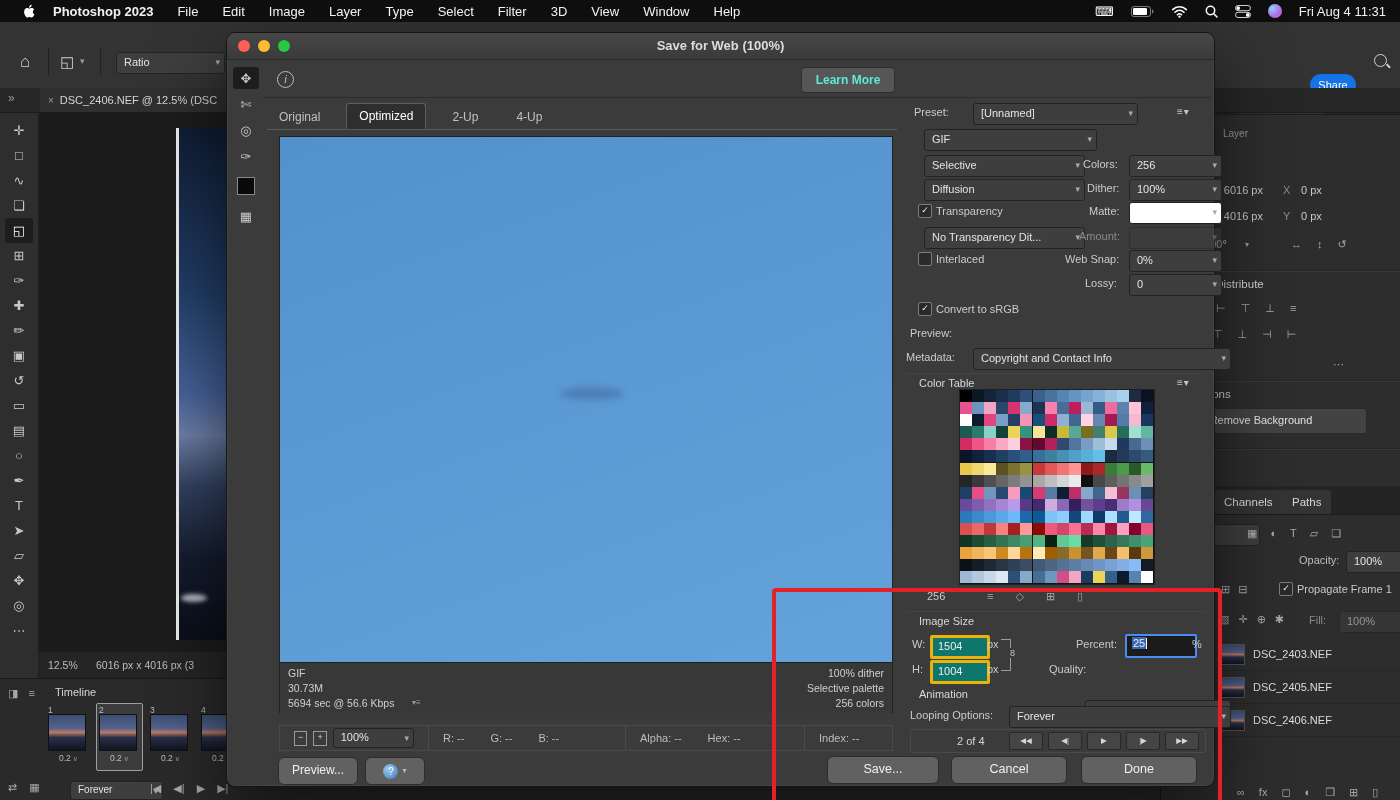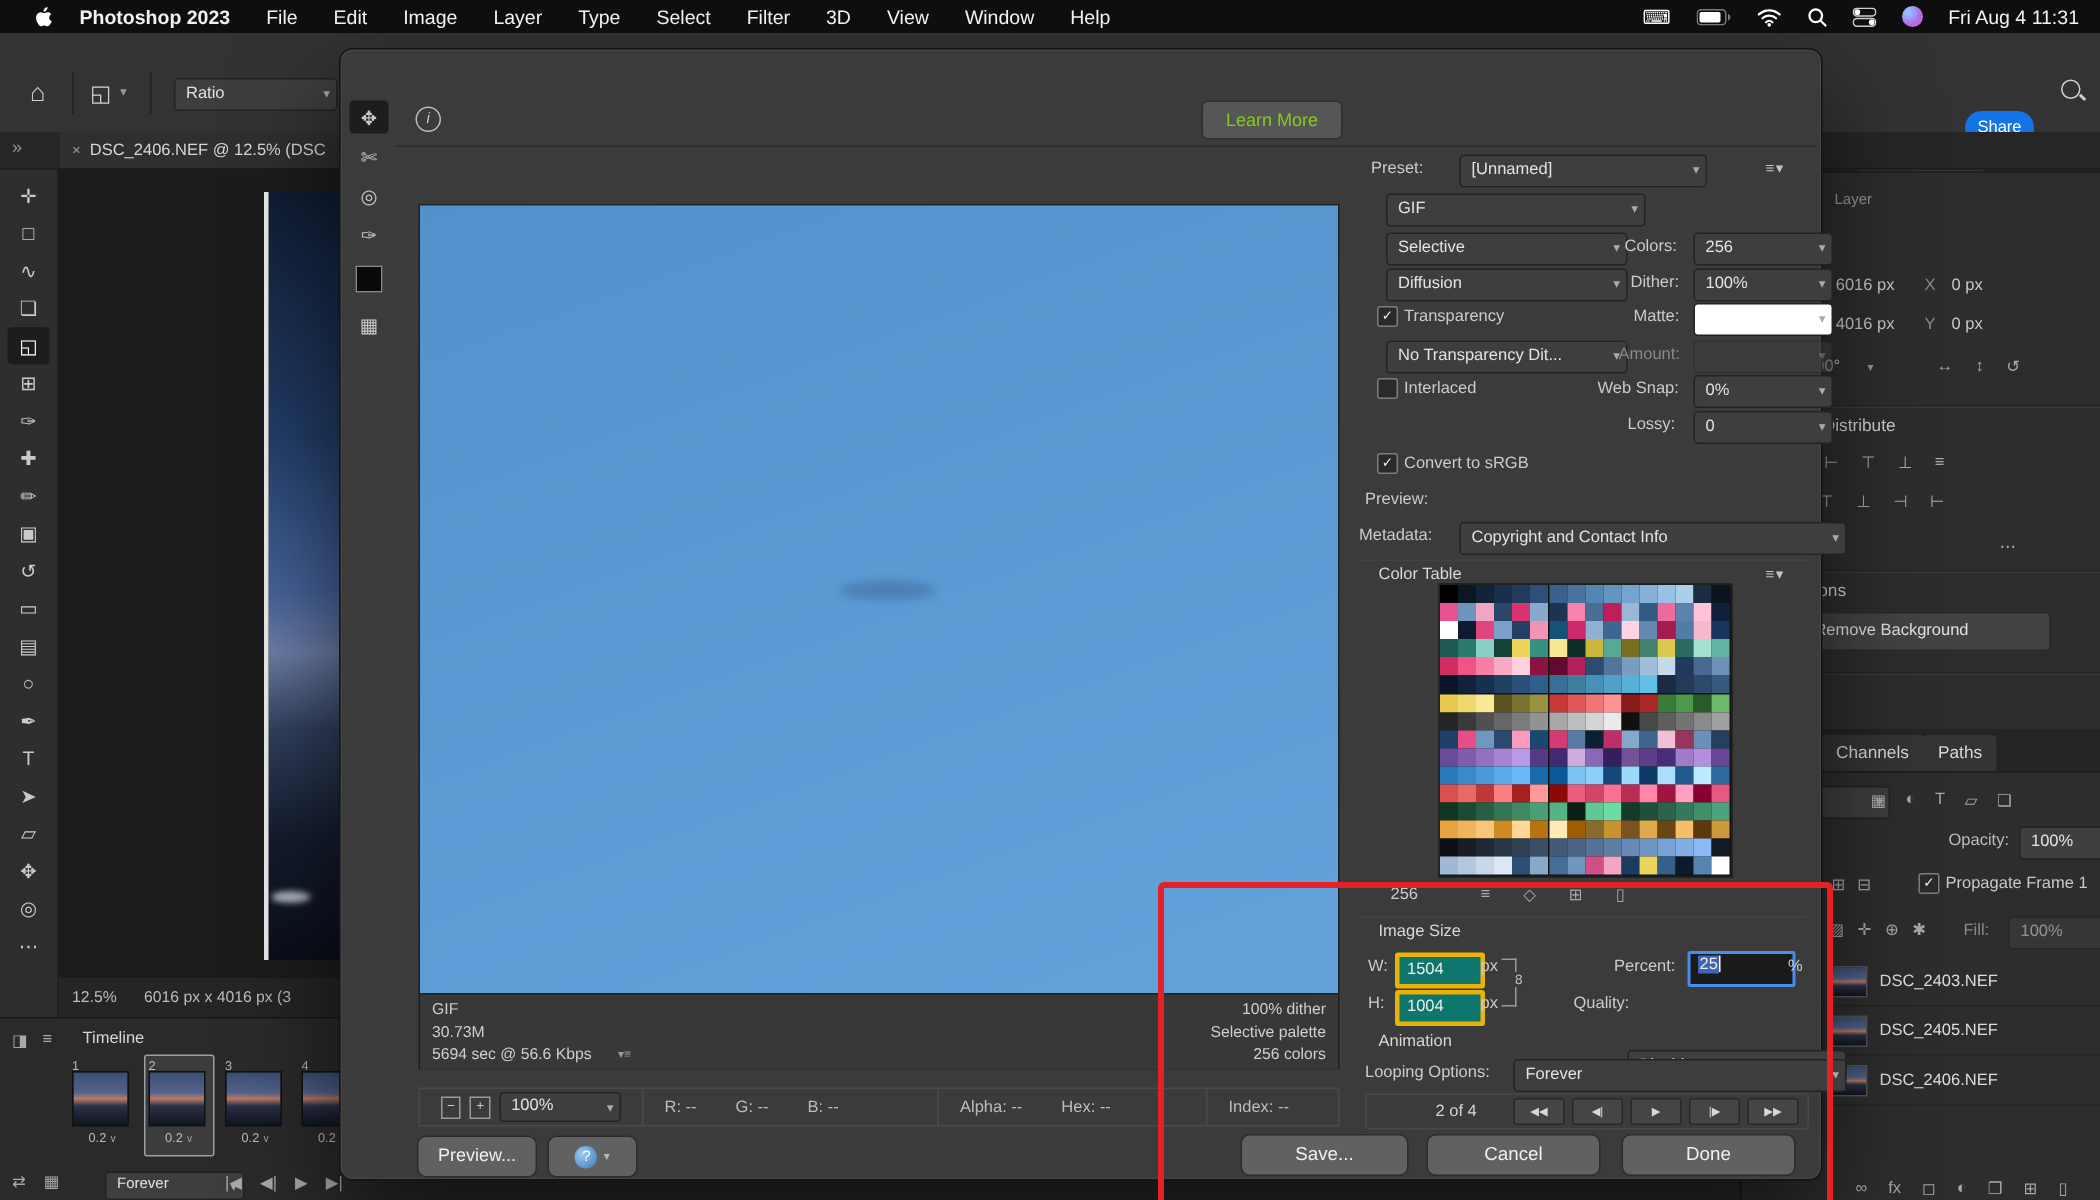--- a/index.html
+++ b/index.html
@@ -100,21 +100,21 @@
   #sfw-titlebar{position:absolute;left:0;top:0;width:100%;height:26px;border-radius:9px 9px 0 0;
                 background:linear-gradient(#474747,#3a3a3a);border-bottom:1px solid #2a2a2a;}
   .light{position:absolute;top:7px;width:12px;height:12px;border-radius:50%;}
   #sfw-title{position:absolute;left:0;top:0;width:100%;text-align:center;line-height:26px;
              font-size:13px;font-weight:bold;color:#dcdcdc;}
   #sfw-tipbar{position:absolute;left:36px;top:28px;width:948px;height:36px;border-bottom:1px solid #2c2c2c;}
   #tip-info{position:absolute;left:14px;top:10px;width:15px;height:15px;border:1px solid #bbb;border-radius:50%;
             color:#ccc;font-size:10px;text-align:center;line-height:15px;font-style:italic;}
   #tip-text{position:absolute;left:38px;top:11px;font-size:11.5px;color:#cfcfcf;white-space:nowrap;}
   #learn-more{position:absolute;left:538px;top:6px;width:92px;height:24px;background:#565656;border:1px solid #2e2e2e;
-              border-radius:4px;color:#84cc16;font-size:12px;text-align:center;line-height:24px;}
+              border-radius:4px;color:#5eead4;font-size:12px;text-align:center;line-height:24px;font-weight:bold;}
   #sfw-tools{position:absolute;left:6px;top:34px;display:flex;flex-direction:column;align-items:center;gap:4px;}
   .sfw-tool{width:26px;height:22px;display:flex;align-items:center;justify-content:center;color:#c9c9c9;font-size:13px;}
   .sfw-swatch{width:16px;height:16px;background:#0a0a0a;border:1px solid #888;margin:6px 0;}
   #sfw-tabs{position:absolute;left:40px;top:68px;width:630px;height:28px;display:flex;gap:14px;
             border-bottom:1px solid #5a5a5a;align-items:flex-end;}
   .sfw-tab{padding:5px 12px;font-size:12px;color:#c0c0c0;}
   .sfw-tab.active{background:#2e2e2e;border:1px solid #5f5f5f;border-bottom-color:#2e2e2e;
                   border-radius:3px 3px 0 0;color:#fff;}
   #preview-frame{position:absolute;left:52px;top:103px;width:612px;height:575px;border:1px solid #202020;}
   #preview-img{position:absolute;left:0;top:0;width:100%;height:525px;
@@ -418,35 +418,47 @@
         <span class="mini-ic">fx</span>
         <span class="mini-ic">◻</span>
         <span class="mini-ic">◐</span>
         <span class="mini-ic">❐</span>
         <span class="mini-ic">⊞</span>
         <span class="mini-ic">▯</span>
       </div>
   </div>
 
   <div id="sfw">
+    <div id="sfw-titlebar">
+      <span class="light" style="left:11px;background:#ff5f57;"></span>
+      <span class="light" style="left:31px;background:#febc2e;"></span>
+      <span class="light" style="left:51px;background:#28c840;"></span>
+      <div id="sfw-title">Save for Web (100%)</div>
+    </div>
 
     <div id="sfw-tipbar">
       <span id="tip-info">i</span>
       <div id="learn-more">Learn More</div>
     </div>
 
     <div id="sfw-tools">
         <div class="sfw-tool tool-selected">✥</div>
         <div class="sfw-tool">✄</div>
         <div class="sfw-tool">◎</div>
         <div class="sfw-tool">✑</div>
         <div class="sfw-tool sfw-swatch"></div>
         <div class="sfw-tool">▦</div>
       </div>
 
+    <div id="sfw-tabs">
+        <div class="sfw-tab">Original</div>
+        <div class="sfw-tab active">Optimized</div>
+        <div class="sfw-tab">2-Up</div>
+        <div class="sfw-tab">4-Up</div>
+      </div>
 
     <div id="preview-frame">
       <div id="preview-img">
         <div id="preview-smudge"></div>
       </div>
       <div id="preview-info">
         <span class="pi-line" style="left:8px;top:4px;">GIF</span>
         <span class="pi-line" style="left:8px;top:19px;">30.73M</span>
         <span class="pi-line" style="left:8px;top:34px;">5694 sec @ 56.6 Kbps</span>
         <span class="pi-line" style="left:132px;top:35px;font-size:8px;color:#999;">▾≡</span>

